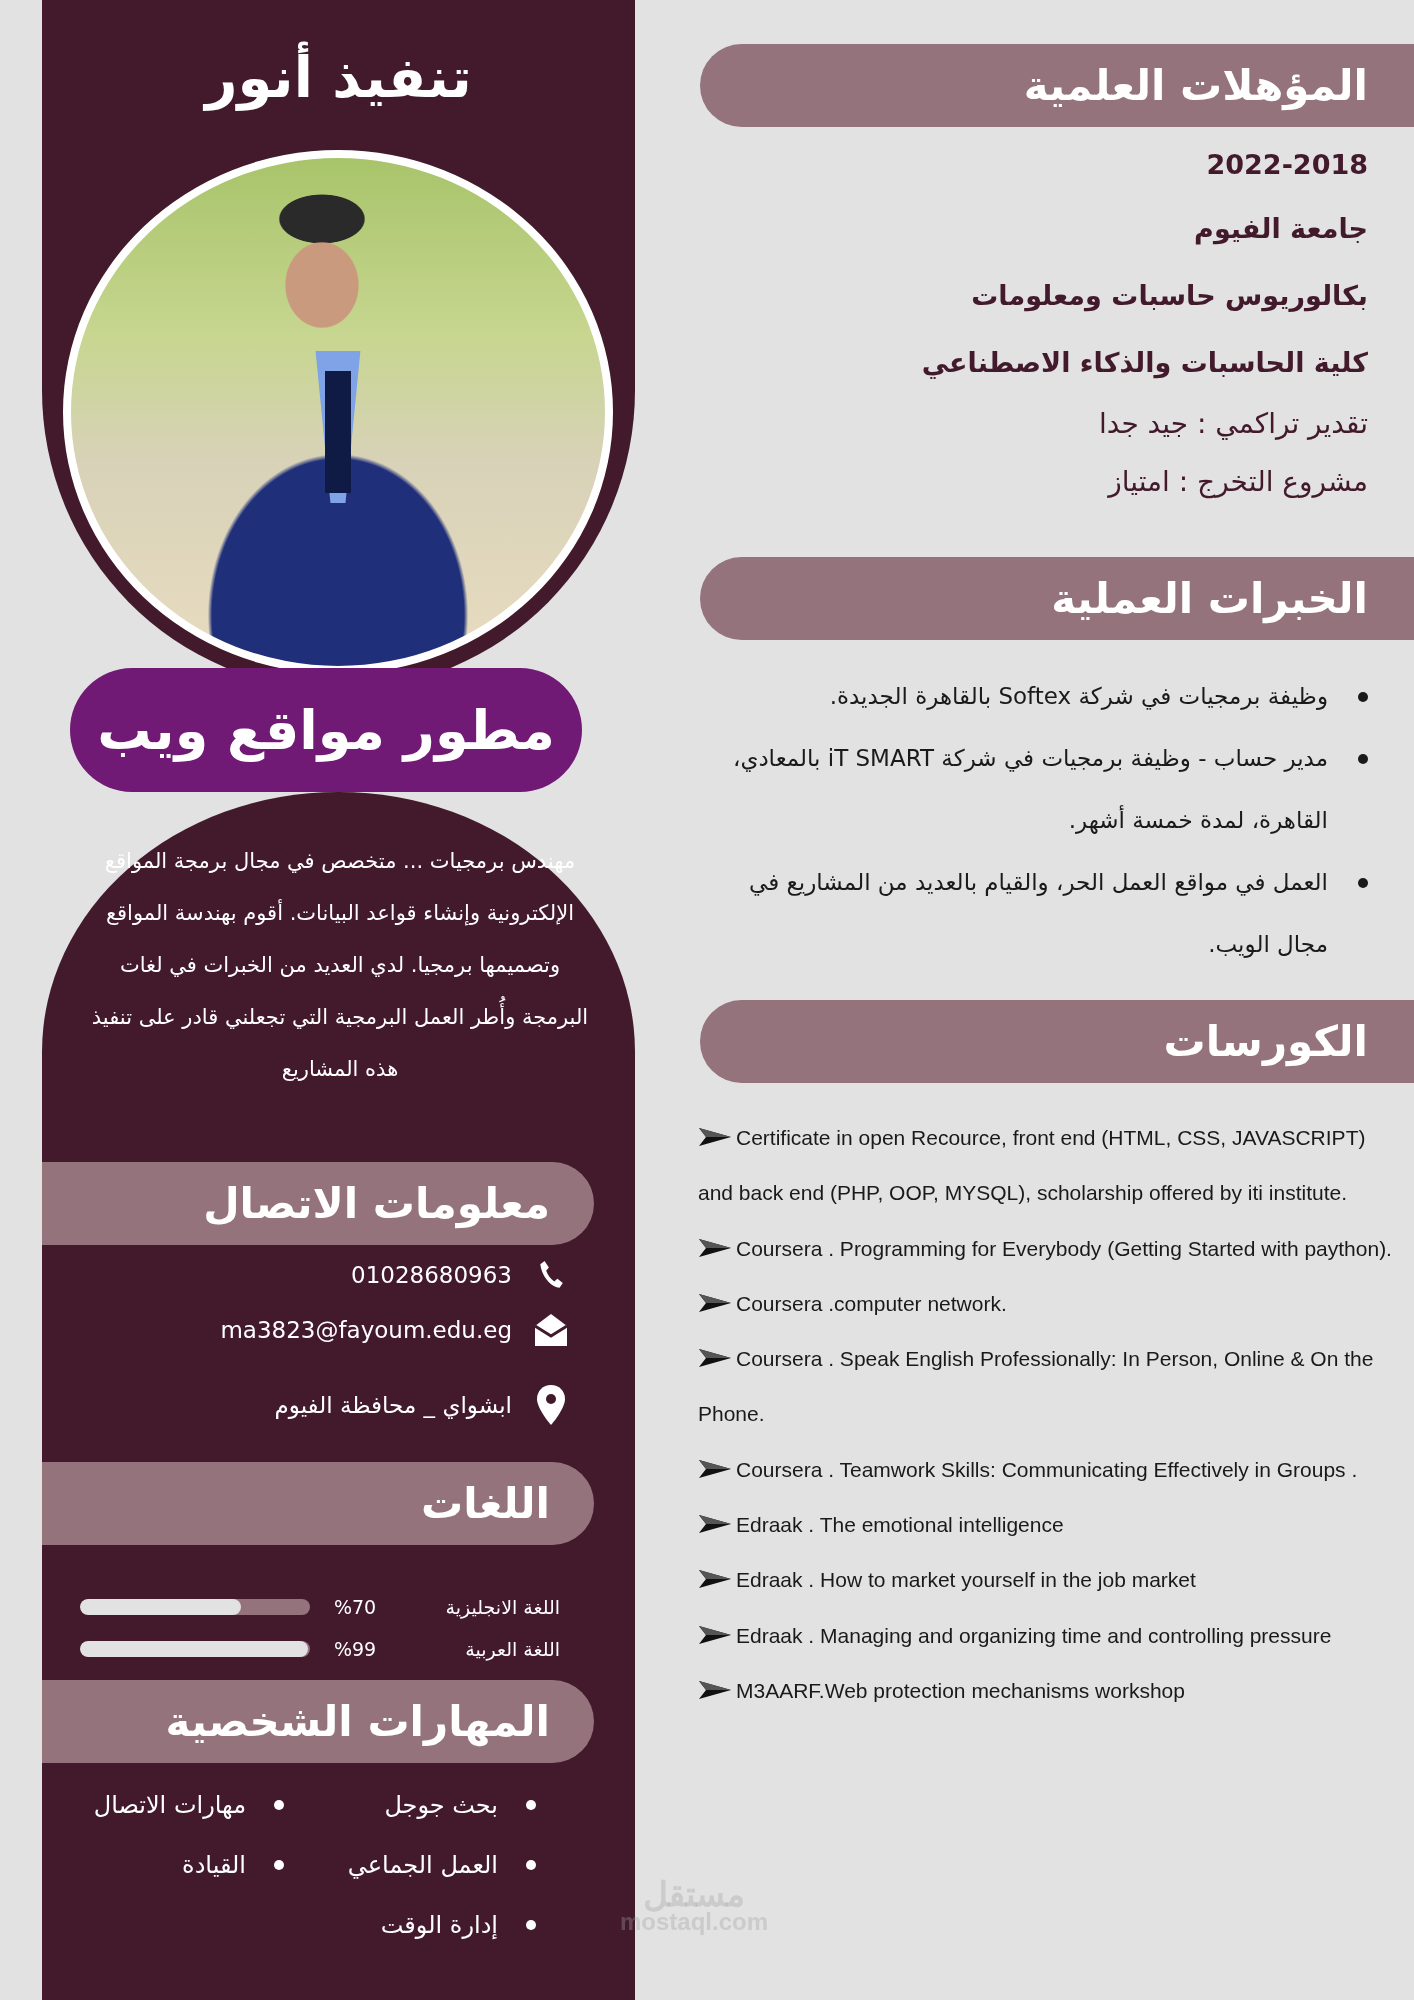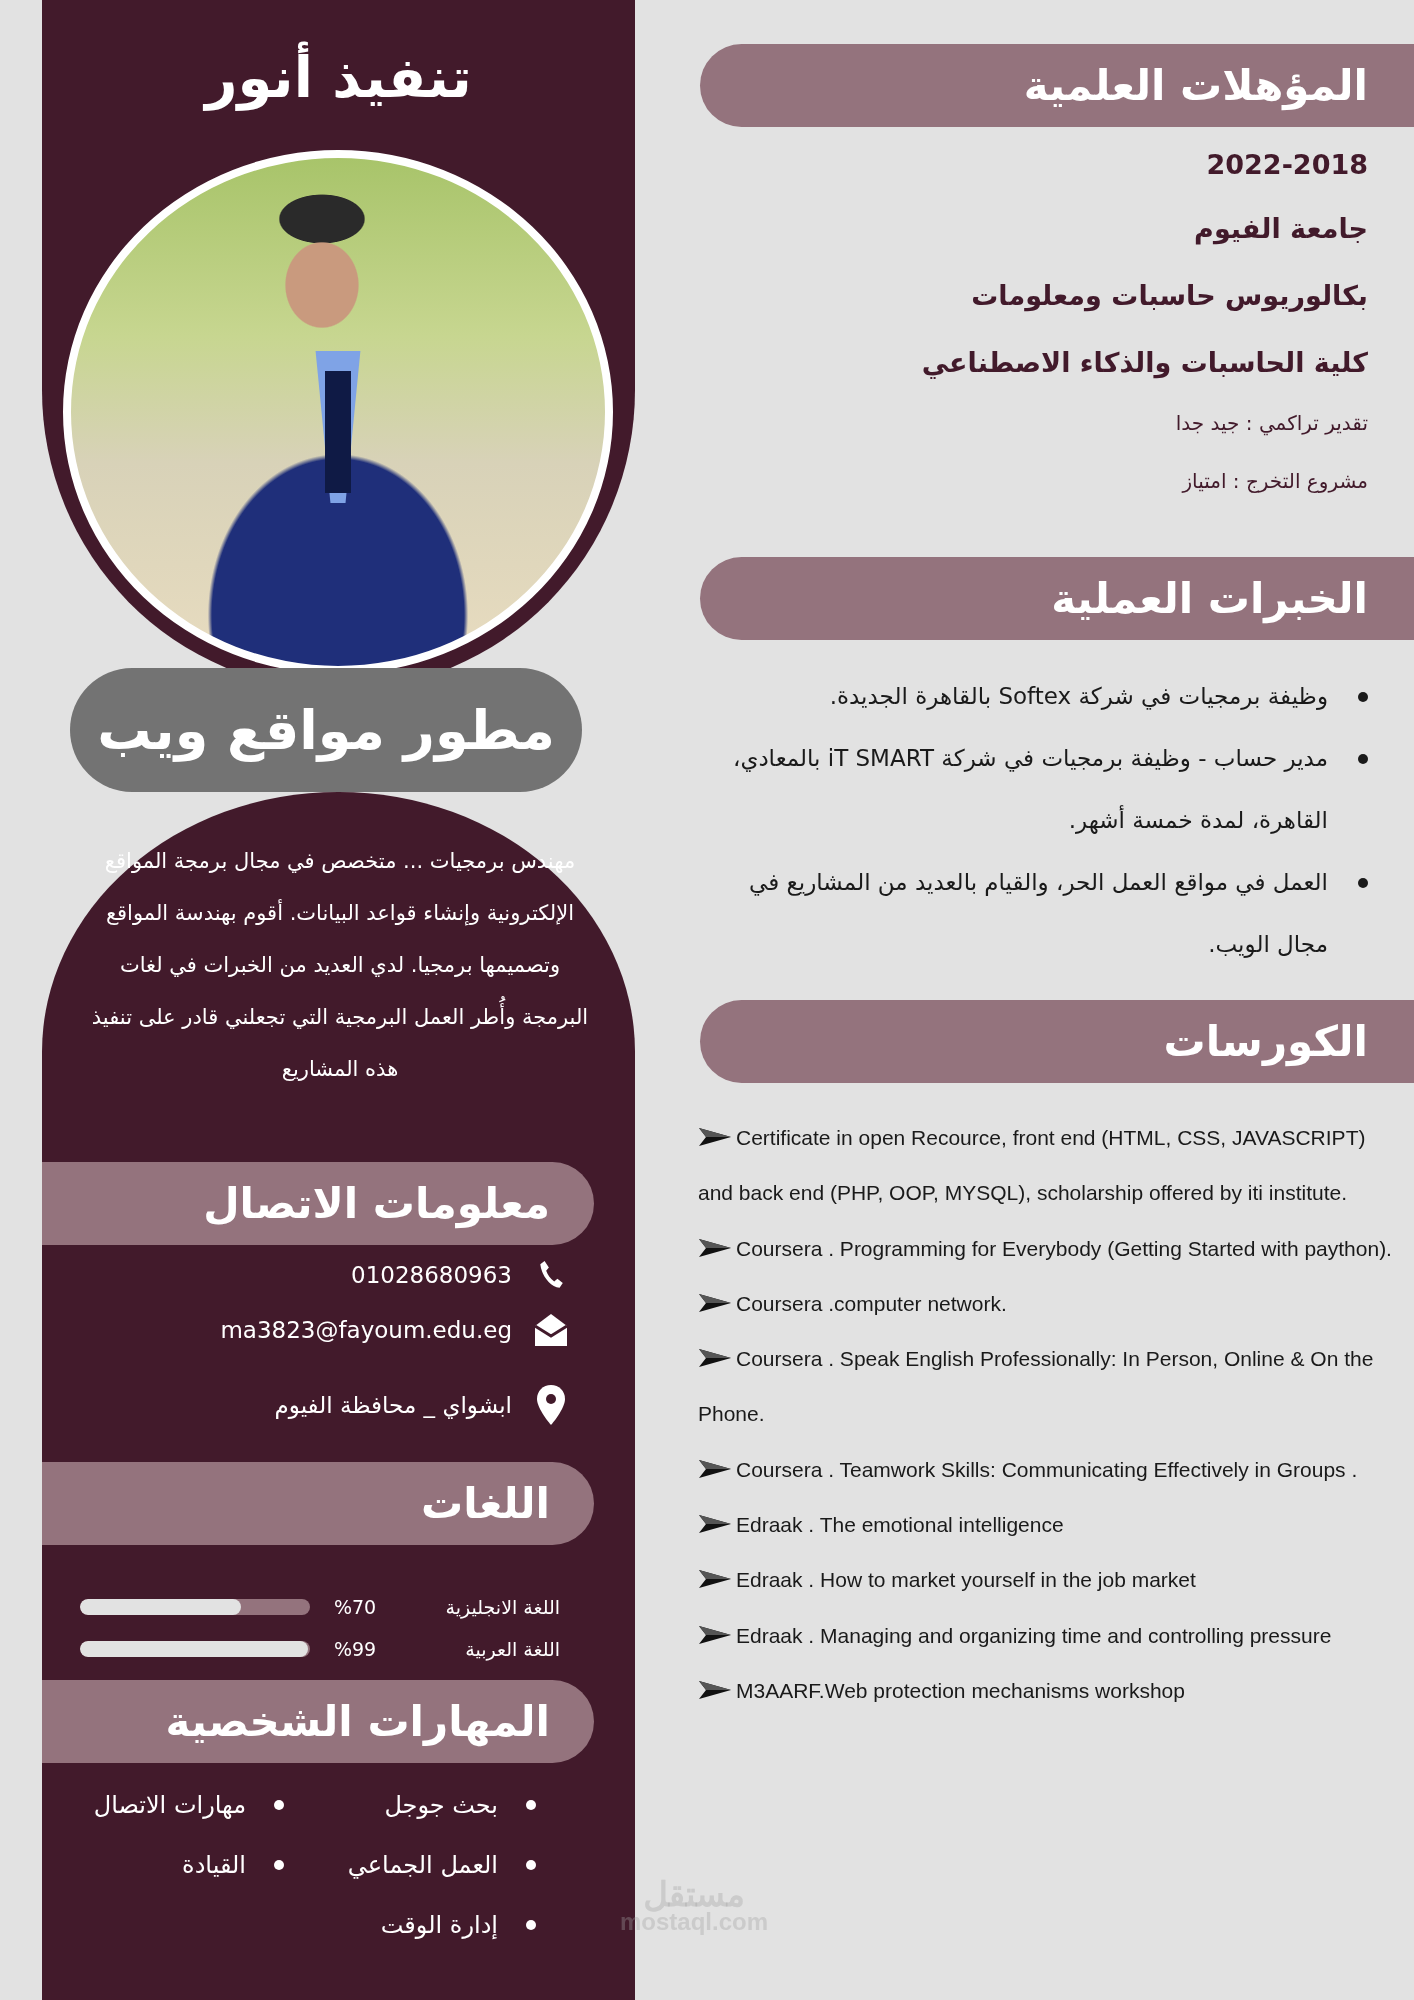--- a/index.html
+++ b/index.html
@@ -28,21 +28,21 @@
   .photo .shirt {
     position: absolute; left: 43%; top: 38%; width: 14%; height: 30%;
     background: #7fa3e6; clip-path: polygon(20% 0, 80% 0, 60% 100%, 40% 100%);
   }
   .photo .tie {
     position: absolute; left: 47.5%; top: 42%; width: 5%; height: 24%;
     background: #0f1a45;
   }
   .title-pill {
     position: absolute; left: 70px; top: 668px; width: 512px; height: 124px;
-    background: #737373; border-radius: 62px;
+    background: #701a75; border-radius: 62px;
     display: flex; align-items: center; justify-content: center;
     color: #fff; font-size: 54px; font-weight: bold; direction: rtl;
   }
   .arch {
     position: absolute; left: 42px; top: 792px; width: 593px; height: 400px;
     background: #421a2b;
     border-radius: 296px 296px 0 0 / 260px 260px 0 0;
   }
   .side-bottom {
     position: absolute; left: 42px; top: 1150px; width: 593px; height: 850px;
@@ -83,21 +83,21 @@
     position: absolute; left: 700px; width: 714px; height: 83px;
     background: #94737d; border-radius: 42px 0 0 42px;
     color: #ffffff; font-size: 42px; font-weight: bold; direction: rtl;
     display: flex; align-items: center; padding-right: 46px;
   }
   .edu {
     position: absolute; right: 46px; top: 132px; width: 640px; direction: rtl; text-align: left;
     color: #421a2b;
   }
   .edu .b { font-weight: bold; font-size: 27px; height: 64px; display: flex; align-items: center; }
-  .edu .n { font-size: 20px; height: 58px; display: flex; align-items: center; }
+  .edu .n { font-size: 28px; height: 58px; display: flex; align-items: center; }
   .exp {
     position: absolute; right: 46px; top: 665px; width: 640px; direction: rtl; text-align: right;
     color: #1a1a1a; font-size: 23px; line-height: 62px;
   }
   .exp li { list-style: none; position: relative; padding-right: 40px; }
   .exp li::before {
     content: ""; position: absolute; right: 0; top: 27px; width: 10px; height: 10px;
     border-radius: 50%; background: #1a1a1a;
   }
   .courses {

